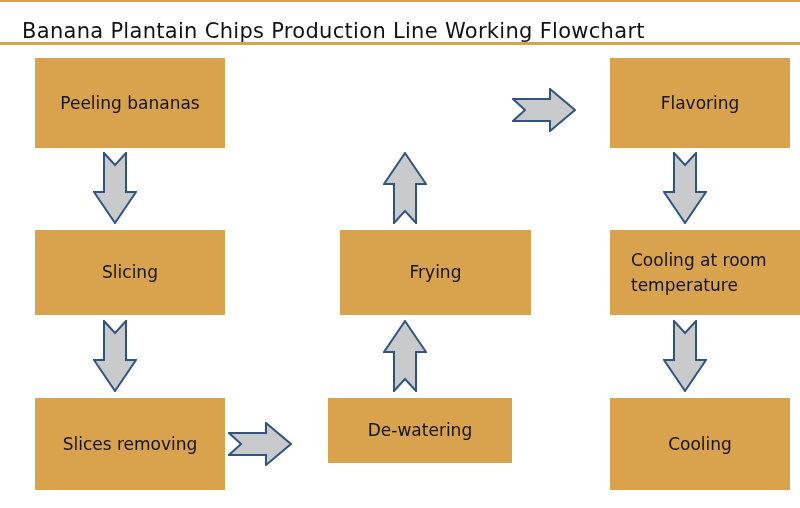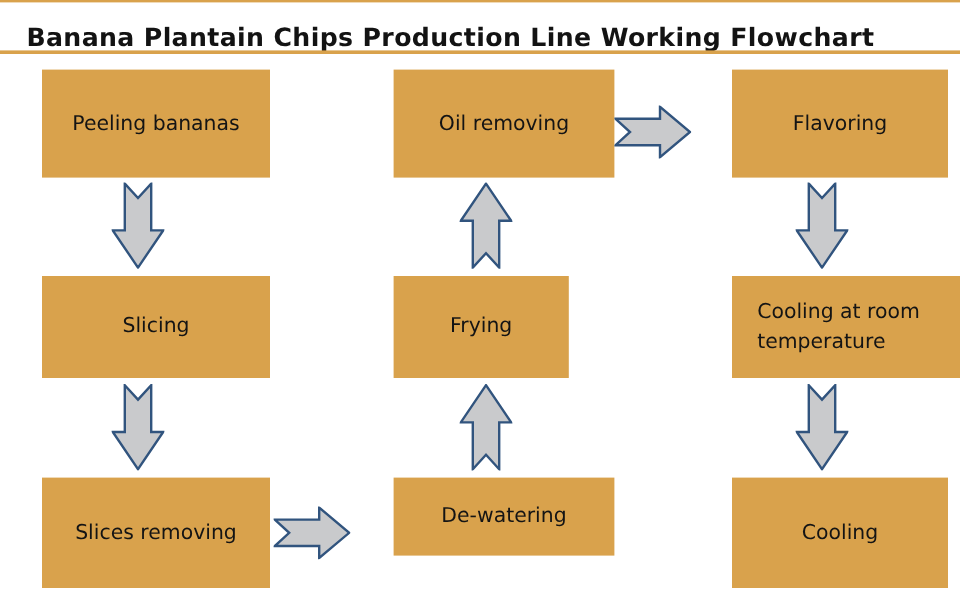--- a/index.html
+++ b/index.html
@@ -24,21 +24,21 @@
     width: 800px;
     background: var(--rule-color, #d9a24c);
   }
   .rule.top    { top: 0;  height: 2px; }
   .rule.under-title { top: 42px; height: 3px; }
   .page-title {
     position: absolute;
     left: 22px;
     top: 5px;
     font-size: 21px;
-    font-weight: bold;
+    font-weight: normal;
     color: var(--title-color, #131313);
     letter-spacing: 0.3px;
     white-space: nowrap;
   }
   .box {
     position: absolute;
     background: var(--box-fill, #d9a24c);
     color: var(--box-text, #141414);
     font-size: 17px;
     display: flex;
@@ -72,22 +72,21 @@
 <div class="stage">
 
   <div class="rule top"></div>
   <h1 class="page-title">Banana Plantain Chips Production Line Working Flowchart</h1>
   <div class="rule under-title"></div>
 
   <div class="box" style="left:20px; top:58px; width:190px; height:90px;">Peeling bananas</div>
   <div class="box" style="left:20px; top:230px; width:190px; height:85px;">Slicing</div>
   <div class="box" style="left:20px; top:398px; width:190px; height:92px;">Slices removing</div>
 
-  <div class="box" style="left:313px; top:58px; width:184px; height:90px;">Oil removing</div>
-  <div class="box" style="left:313px; top:230px; width:146px; height:85px;">Frying</div>
+  <div class="box" style="left:325px; top:230px; width:191px; height:85px;">Frying</div>
   <div class="box" style="left:313px; top:398px; width:184px; height:65px;">De-watering</div>
 
   <div class="box" style="left:595px; top:58px; width:180px; height:90px;">Flavoring</div>
   <div class="box left-text" style="left:595px; top:230px; width:204px; height:85px;">Cooling at room temperature</div>
   <div class="box" style="left:595px; top:398px; width:180px; height:92px;">Cooling</div>
 
   <div class="arrow" style="left:93px; top:152px;">
     <svg width="44" height="72" viewBox="0 0 44 72">
         <polygon points="11,1 22,13 33,1 33,40 43,40 22,71 1,40 11,40"></polygon>
       </svg>

